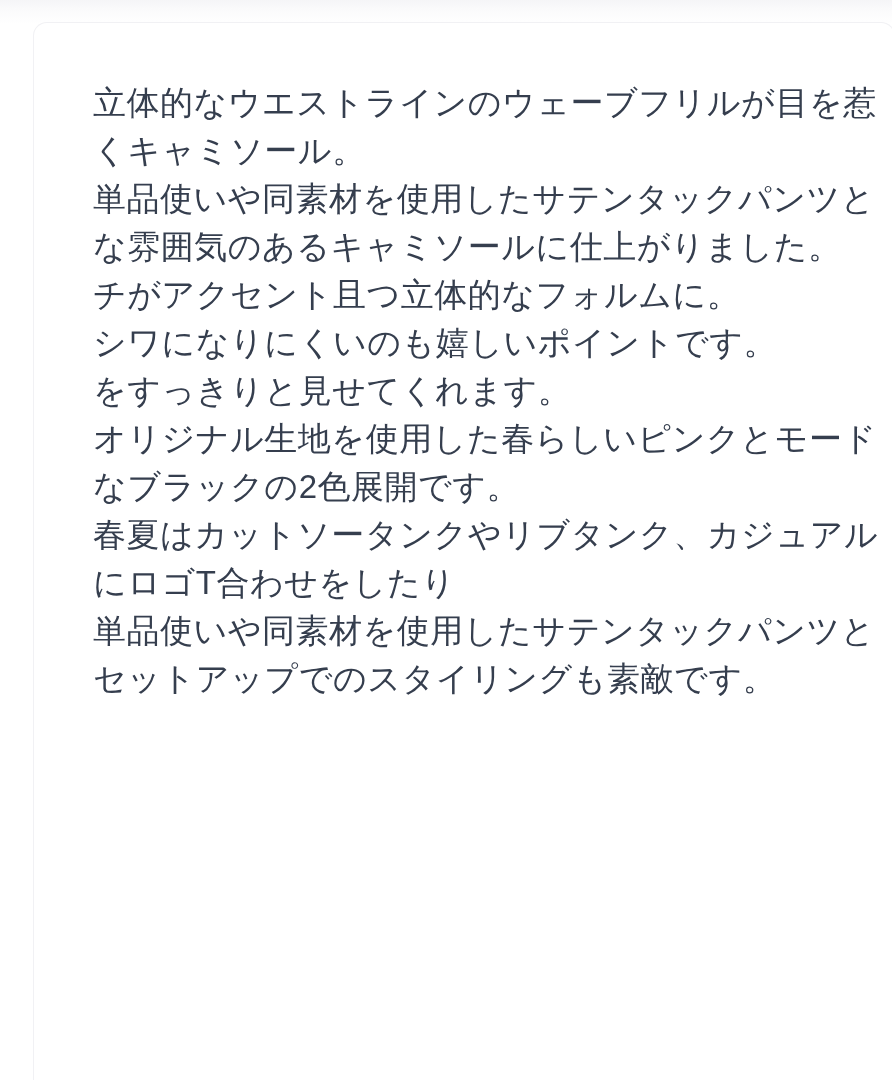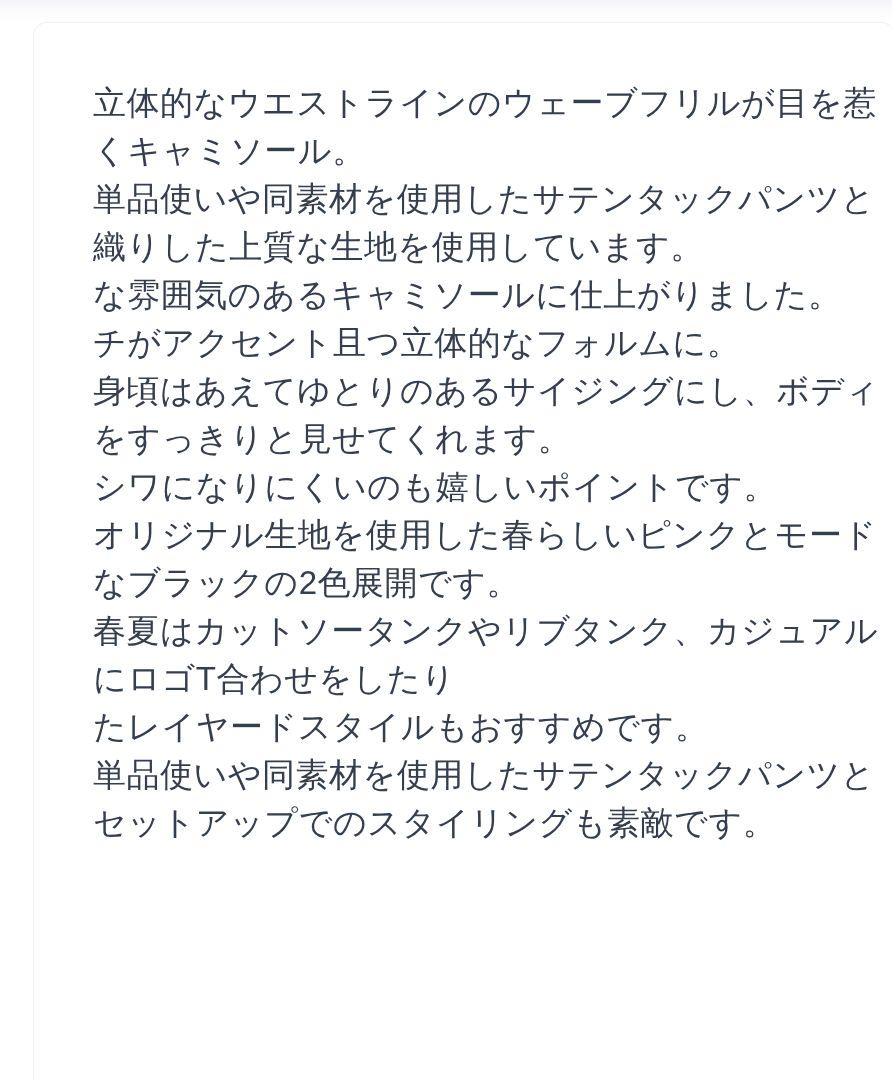--- a/index.html
+++ b/index.html
@@ -50,27 +50,24 @@
 </head>
 <body>
 
 <div class="top-strip"></div>
 
 <div class="card">
   <div class="description">
       <div class="desc-line">立体的なウエストラインのウェーブフリルが目を惹</div>
       <div class="desc-line">くキャミソール。</div>
       <div class="desc-line">単品使いや同素材を使用したサテンタックパンツと</div>
-      <div class="desc-line">織りした上質な生地を使用しています。</div>
       <div class="desc-line">な雰囲気のあるキャミソールに仕上がりました。</div>
       <div class="desc-line">チがアクセント且つ立体的なフォルムに。</div>
-      <div class="desc-line">身頃はあえてゆとりのあるサイジングにし、ボディ</div>
+      <div class="desc-line">シワになりにくいのも嬉しいポイントです。</div>
       <div class="desc-line">をすっきりと見せてくれます。</div>
-      <div class="desc-line">シワになりにくいのも嬉しいポイントです。</div>
       <div class="desc-line">オリジナル生地を使用した春らしいピンクとモード</div>
       <div class="desc-line">なブラックの2色展開です。</div>
       <div class="desc-line">春夏はカットソータンクやリブタンク、カジュアル</div>
       <div class="desc-line">にロゴT合わせをしたり</div>
-      <div class="desc-line">たレイヤードスタイルもおすすめです。</div>
       <div class="desc-line">単品使いや同素材を使用したサテンタックパンツと</div>
       <div class="desc-line">セットアップでのスタイリングも素敵です。</div>
     </div>
 </div>
 
 </body></html>

